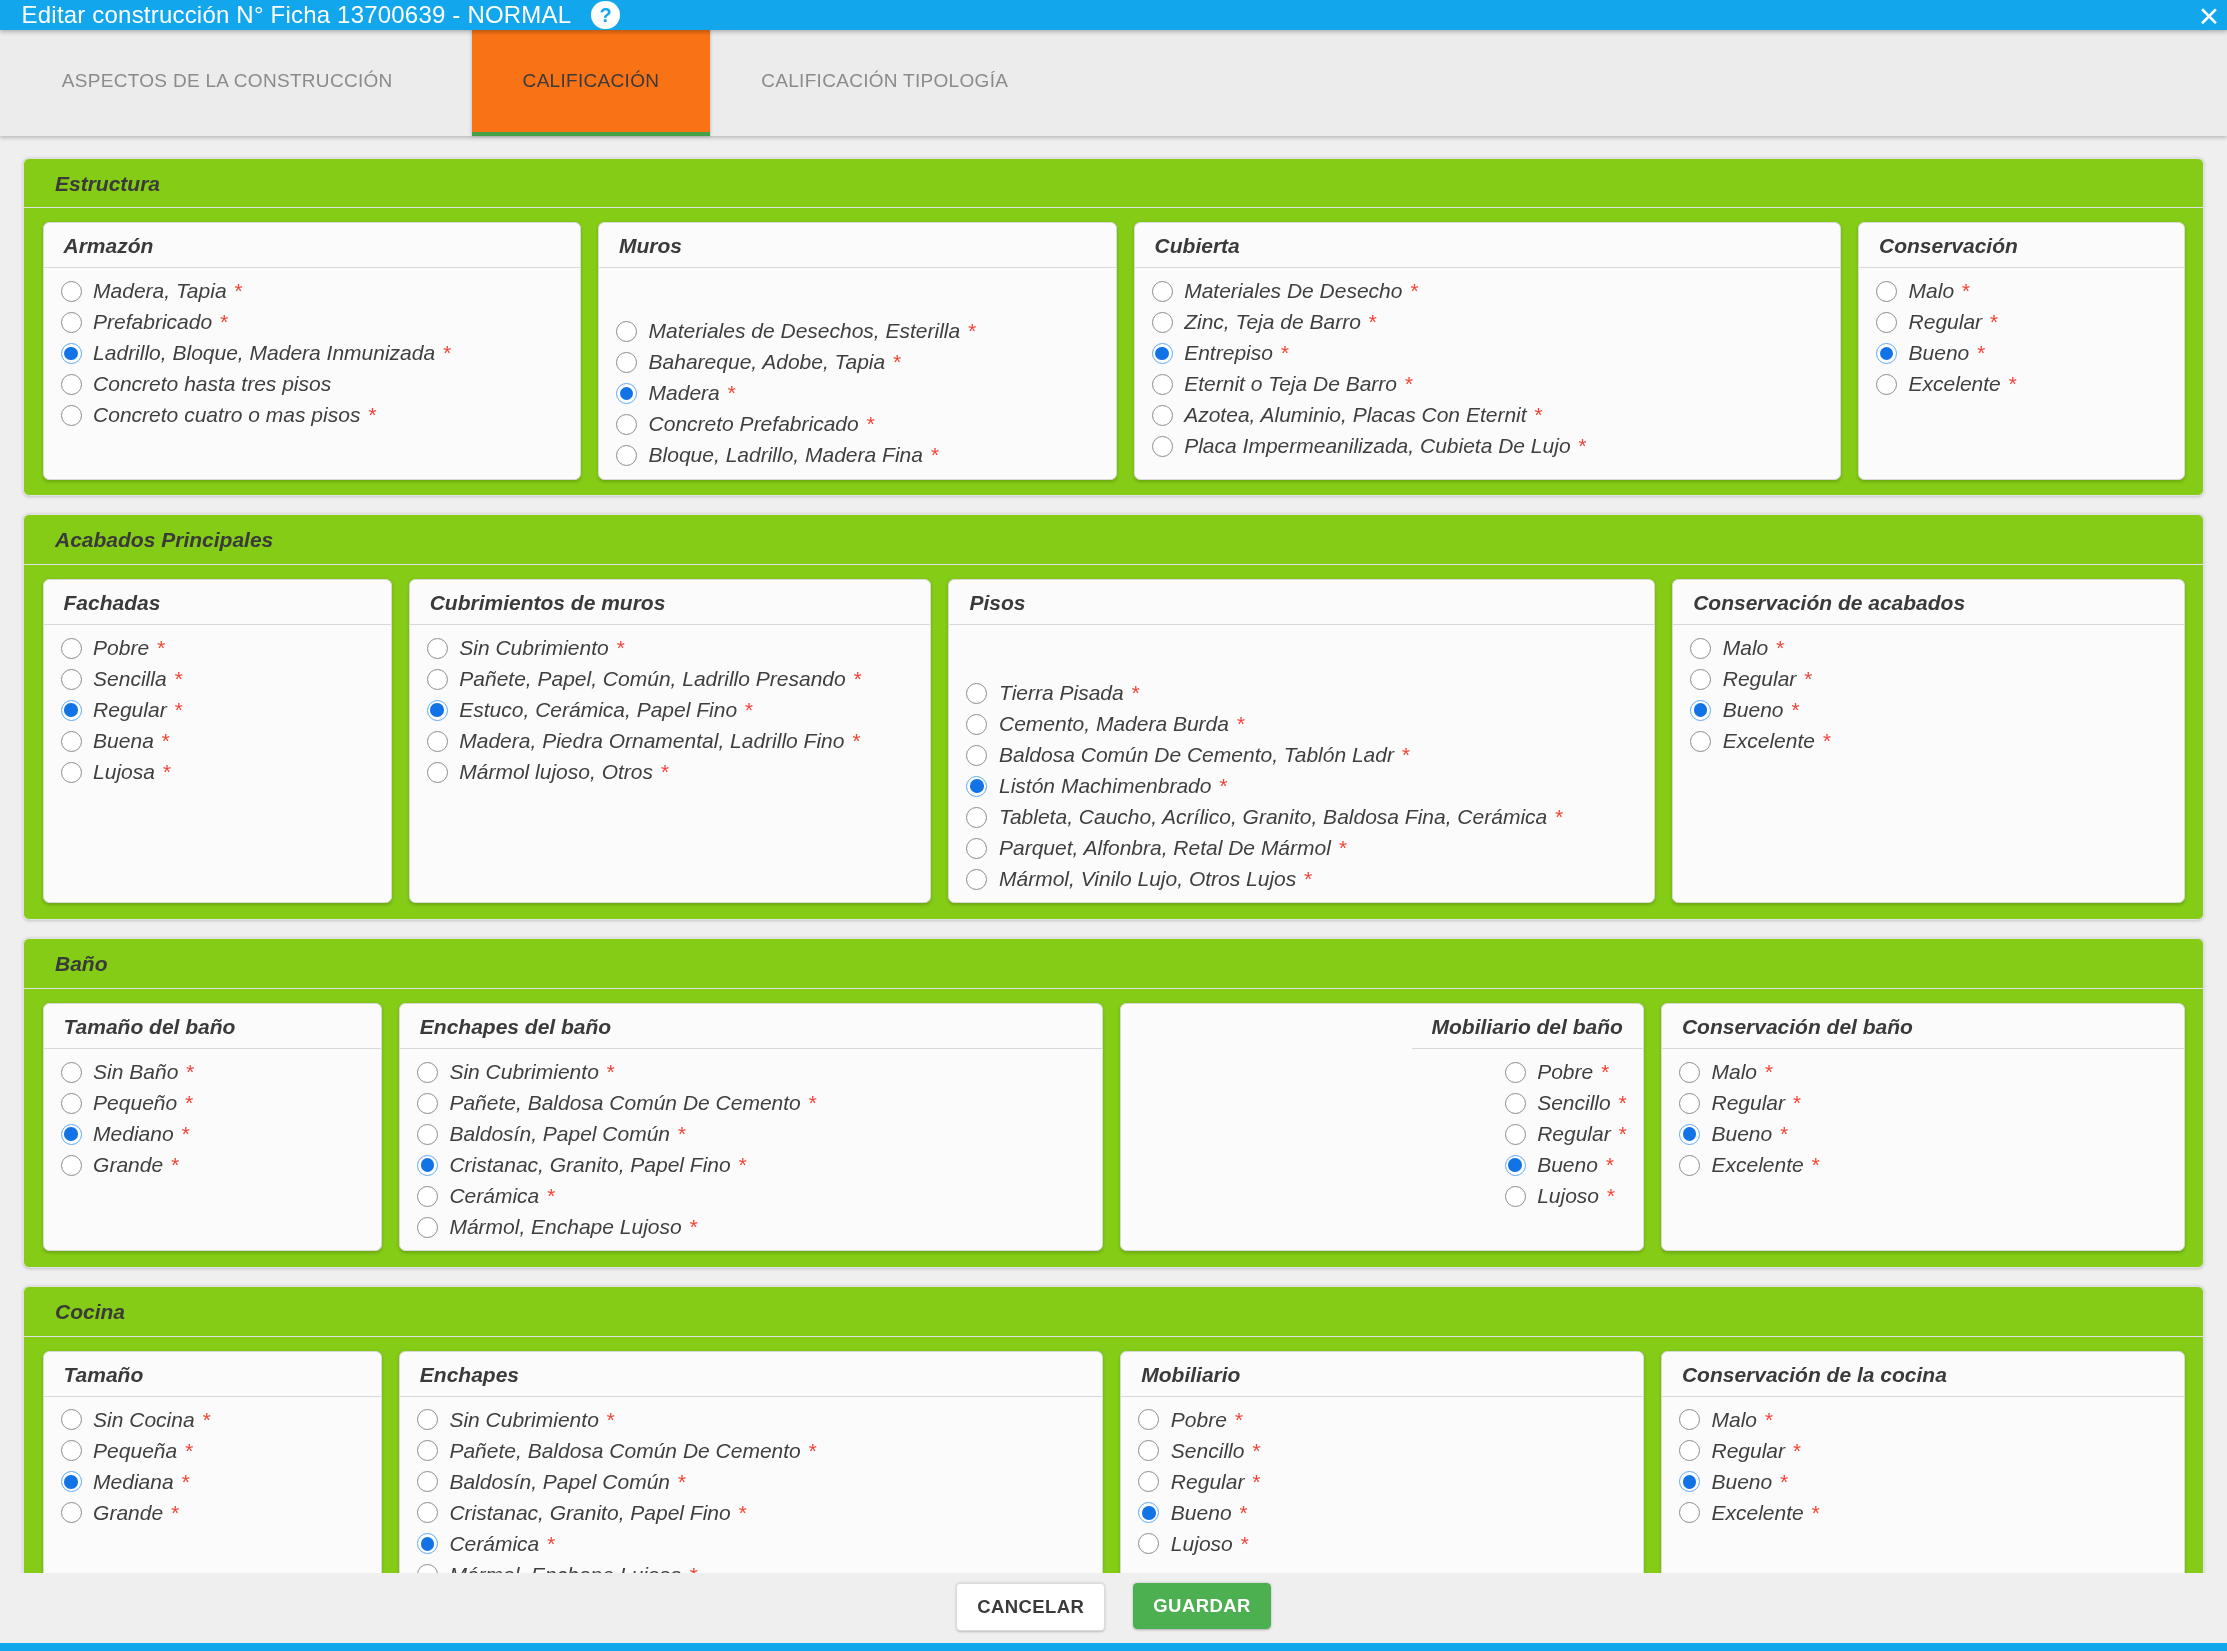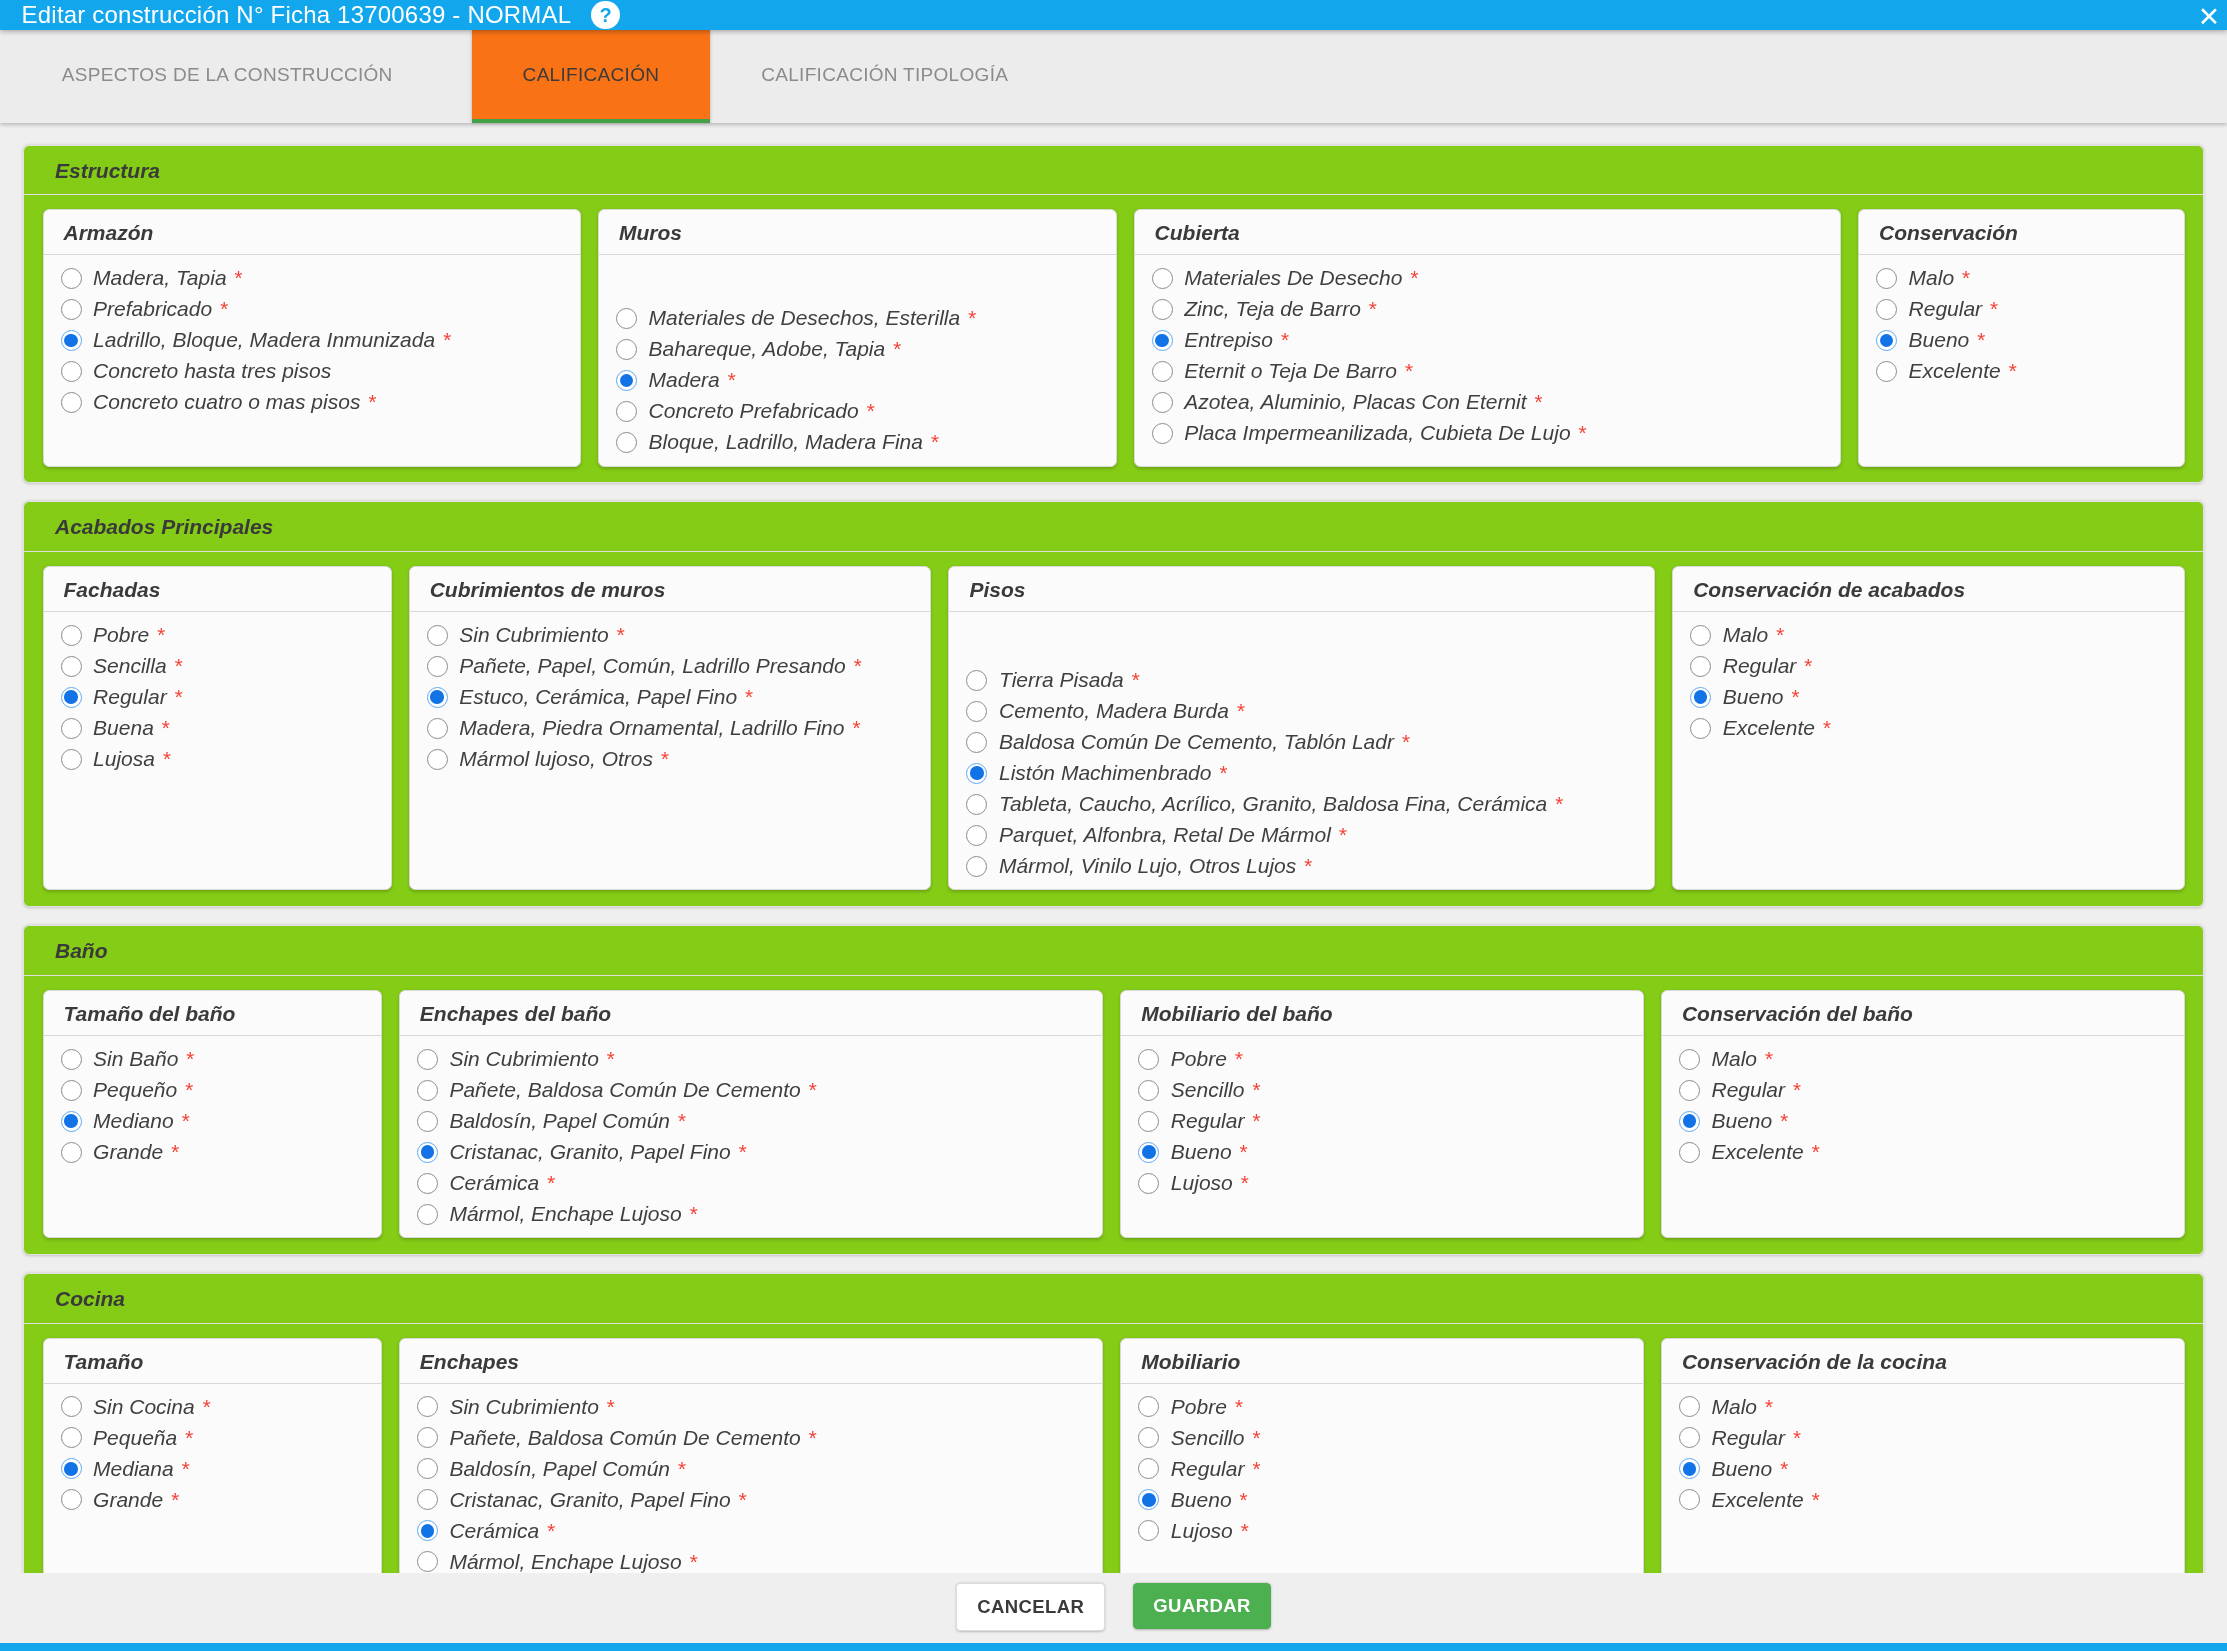--- a/index.html
+++ b/index.html
@@ -21,21 +21,21 @@
     width:28.5px; height:28.5px; border-radius:50%; background:#fff;
     color:var(--accent,#12A7EC); font-weight:bold; font-size:20px;
     display:flex; align-items:center; justify-content:center; margin-left:20px;
   }
   .close-x {
     position:absolute; right:3.1px; top:50%; transform:translateY(-50%);
     font-size:35px; font-weight:400; color:#fff; line-height:1; padding:0 4.6px; cursor:default;
   }
   
   .tabbar {
-    height:93px; flex:none; background:#ECECEC; display:flex; align-items:stretch;
+    height:106px; flex:none; background:#ECECEC; display:flex; align-items:stretch;
     padding-left:10.8px; box-shadow:0 1.5px 3.9px rgba(0,0,0,.22); z-index:5; position:relative;
   }
   .tab {
     display:flex; align-items:center; justify-content:center;
     padding:0 51px; font-size:19px; color:#8B8B8B; letter-spacing:0.3px;
     border-bottom:4.6px solid transparent; white-space:nowrap;
   }
   .tab.active {
     background:#f97316; color:#3A3A3A;
     border-bottom-color:var(--tab-underline,#43A047);
@@ -409,21 +409,21 @@
               <span>Cerámica</span>
               <span class="asterisk">*</span>
             </div>
             <div class="option">
               <div class="radio"></div>
               <span>Mármol, Enchape Lujoso</span>
               <span class="asterisk">*</span>
             </div>
           </div>
         </div>
-        <div class="group" style="flex: 1.5 1 0%;">
+        <div class="group" style="flex: 1.5 1 0%; align-items: flex-end;">
           <div class="group-title">Mobiliario del baño</div>
           <div class="options">
             <div class="option">
               <div class="radio"></div>
               <span>Pobre</span>
               <span class="asterisk">*</span>
             </div>
             <div class="option">
               <div class="radio"></div>
               <span>Sencillo</span>

